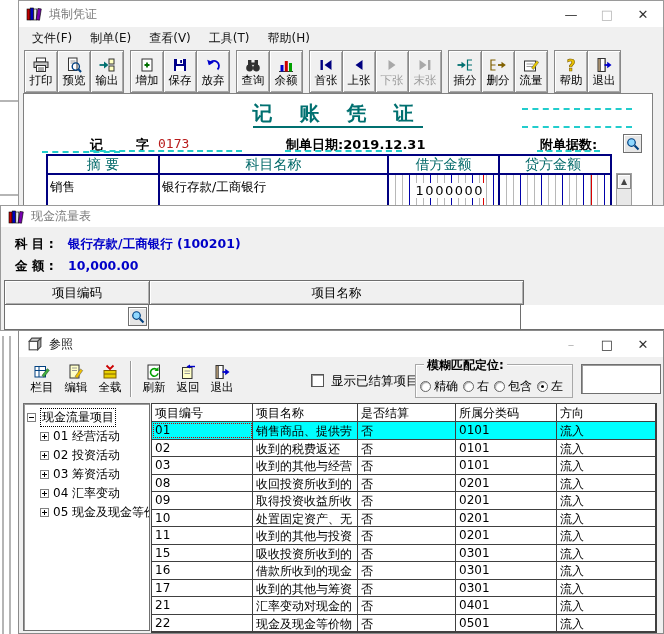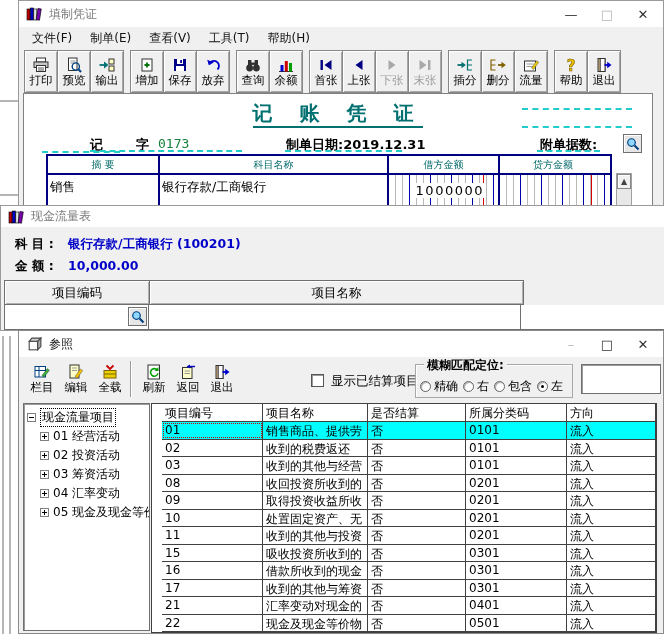--- a/index.html
+++ b/index.html
@@ -32,28 +32,28 @@
   .tb-icon svg { width:16px; height:16px; display:block; }
   .tb-label { font-size:11.5px; line-height:13px; margin-top:1px; white-space:nowrap; }
   .tb-btn.disabled .tb-label { color:#9c9c9c; }
 
   #voucher-content { position:absolute; left:4px; right:10px; top:92px; bottom:0; background:#fff; border:1px solid #808080; overflow:hidden; }
   #voucher-title { position:absolute; top:6px; left:0; width:100%; text-align:center;
                    font-size:20px; font-weight:bold; color:#007070; letter-spacing:10px; }
   #voucher-title span { border-bottom:2px solid #007070; padding-bottom:1px; }
   .dash-cyan { position:absolute; height:0; border-top:2px dashed #22cccc; }
   .vinfo { position:absolute; top:42px; font-weight:bold; font-size:13px; white-space:nowrap; }
-  .vinfo.gray { color:#15803d; font-weight:normal; font-family:"DejaVu Sans Mono","Liberation Mono",monospace; }
+  .vinfo.gray { color:#b91c1c; font-weight:normal; font-family:"DejaVu Sans Mono","Liberation Mono",monospace; }
   .mag-btn { position:absolute; width:19px; height:19px; background:#e6e6e6; border:1px solid #707070;
              box-shadow:inset 1px 1px 0 #fff; display:flex; align-items:center; justify-content:center; }
   .mag-btn svg { width:14px; height:14px; }
 
   #voucher-table { position:absolute; left:22px; top:60px; width:566px; height:56px; border:2px solid #000080; background:#fff; }
   .vth-row { display:flex; height:19px; border-bottom:2px solid #000080; }
-  .vth { border-right:2px solid #000080; color:#006868; font-size:10px; text-align:center; line-height:17px; overflow:hidden; white-space:nowrap; }
+  .vth { border-right:2px solid #000080; color:#006868; font-size:14px; text-align:center; line-height:17px; overflow:hidden; white-space:nowrap; }
   .vth:last-child { border-right:none; }
   .vtd-row { display:flex; height:26px; }
   .vtd { border-right:2px solid #000080; font-size:12.5px; padding:4px 2px 0 2px; overflow:hidden; white-space:nowrap; position:relative; }
   .vtd:last-child { border-right:none; }
   .w-c0 { width:112px; } .w-c1 { width:229px; } .w-c2 { width:111px; } .w-c3 { width:106px; }
   .amt {
     background-image:
       linear-gradient(90deg, transparent calc(100% - 15px), #dd0000 calc(100% - 15px), #dd0000 calc(100% - 14px), transparent calc(100% - 14px)),
       repeating-linear-gradient(90deg, transparent 0 20px, #0000aa 20px 21px),
       repeating-linear-gradient(90deg, transparent 0 6px, #b8b8b8 6px 7px);
@@ -98,21 +98,21 @@
                     border:1px solid #707070; box-shadow:inset 1px 1px 0 #9a9a9a; overflow:hidden; }
   .tree-root-row { display:flex; align-items:center; margin:4px 0 0 3px; white-space:nowrap; }
   .tree-child-row { display:flex; align-items:center; height:19px; margin-left:16px; white-space:nowrap; }
   .exp-box { width:9px; height:9px; border:1px solid #808080; background:#fff; position:relative; margin-right:4px; flex:0 0 auto; }
   .exp-box::before { content:""; position:absolute; left:1px; top:3px; width:5px; height:1px; background:#000; }
   .exp-box.plus::after { content:""; position:absolute; left:3px; top:1px; width:1px; height:5px; background:#000; }
   .tree-root-label { border:1px dotted #000; padding:0 1px; font-size:12px; }
   .tree-label { font-size:12px; }
 
   #ref-table { position:absolute; left:132px; top:72px; right:6px; bottom:0; background:#fff; border:1px solid #404040; overflow:hidden; }
-  .rt-row { display:flex; border-bottom:1px solid #404040;margin-left:10px; }
+  .rt-row { display:flex; border-bottom:1px solid #404040; }
   .rt-cell { border-right:1px solid #404040; padding:1px 0 0 3px; font-size:12px; white-space:nowrap; overflow:hidden; height:100%; }
   .rt-hrow { height:18px; } .rt-drow { height:17.5px; }
   .rt-c0 { width:101px; } .rt-c1 { width:105px; } .rt-c2 { width:98px; } .rt-c3 { width:101px; } .rt-c4 { flex:1; }
   .rt-drow.selected { background:#00ffff; }
   .rt-drow.selected .cell-focus { outline:1px dotted #cc0000; outline-offset:-2px; }
 
   
   .bg-line-h { position:absolute; height:2px; background:#b5b5b5; }
   .bg-line-v { position:absolute; width:2px; background:#b5b5b5; }
 </style>

